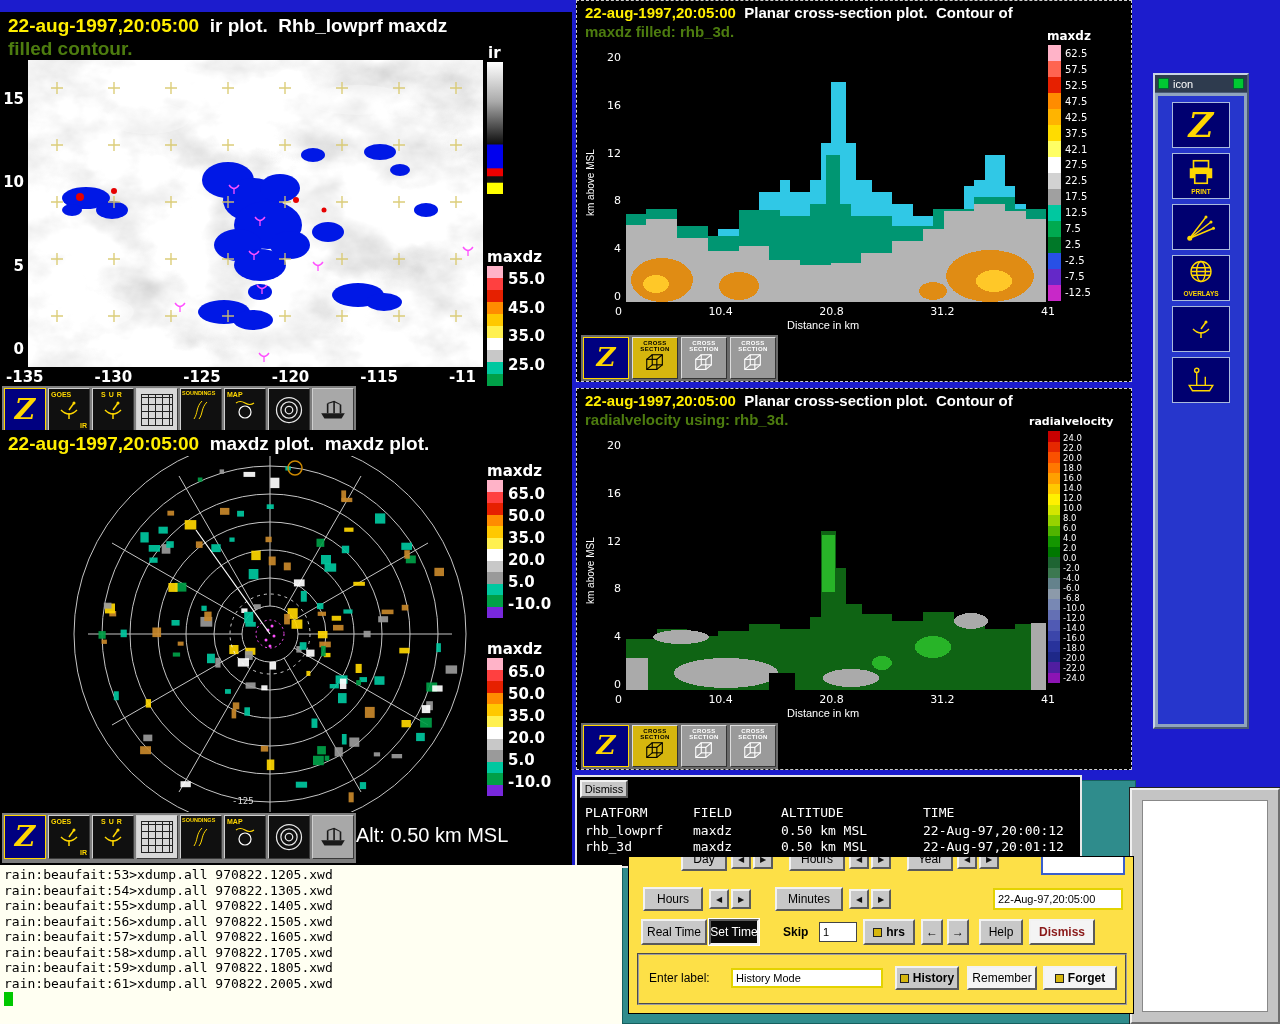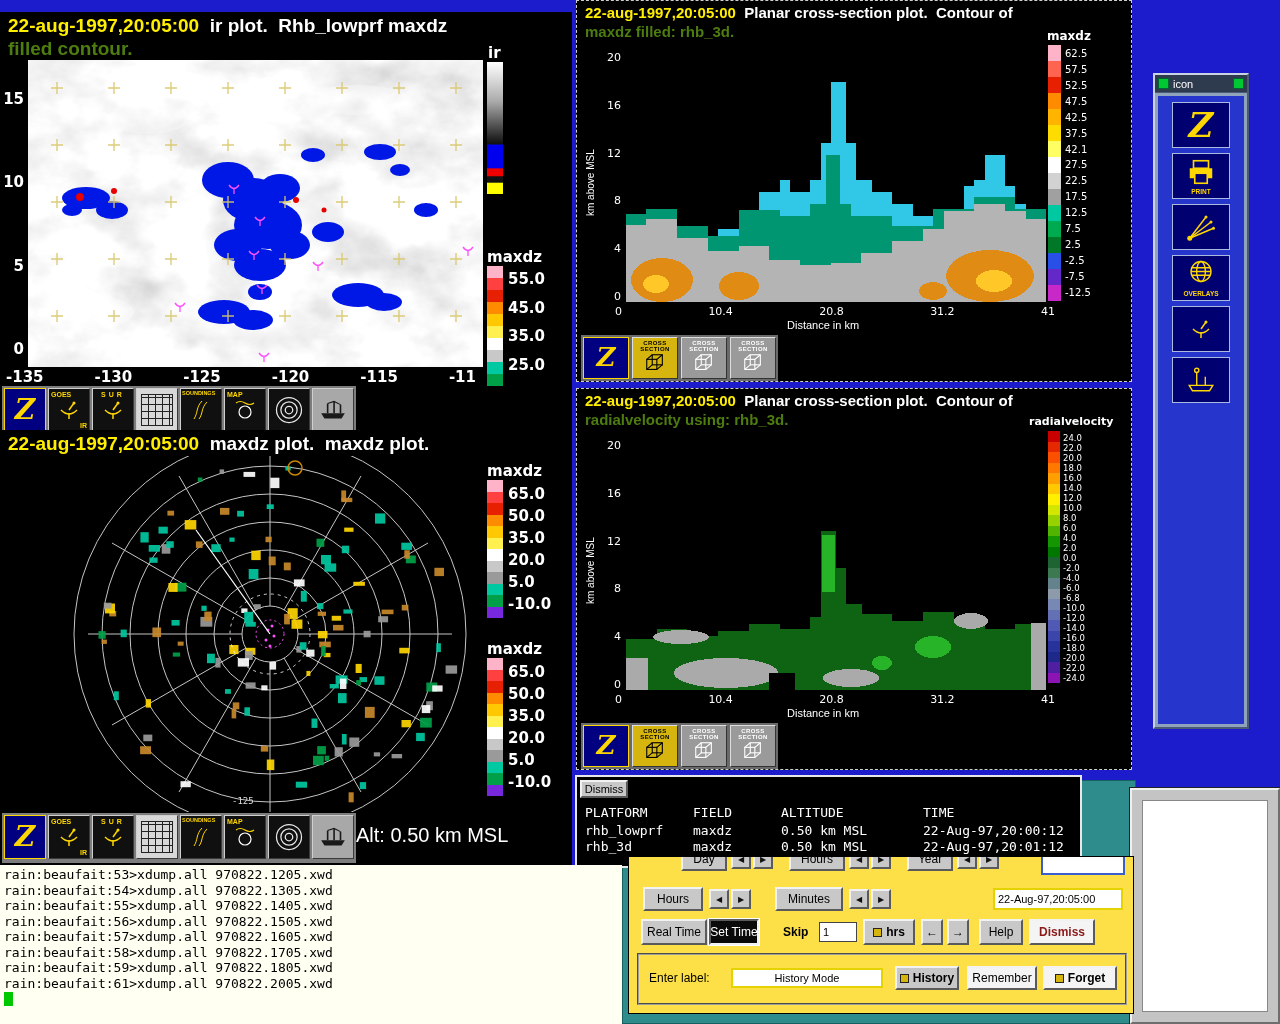--- a/index.html
+++ b/index.html
@@ -905,21 +905,21 @@
       <span class="chk"></span>
       <span>hrs</span>
     </div>
   <div class="mbtn" style="left:292px;top:62px;width:22px;height:26px">←</div>
   <div class="mbtn" style="left:318px;top:62px;width:22px;height:26px">→</div>
   <div class="mbtn" style="left:350px;top:62px;width:44px;height:26px">Help</div>
   <div class="mbtn red" style="left:400px;top:62px;width:66px;height:26px">Dismiss</div>
 
   <div class="groupbox">
     <div class="mlabel" style="left:10px;top:16px;font-weight:normal">Enter label:</div>
-    <input class="mfield" style="left: 92px; top: 13px; width: 152px; height: 20px; text-align: center;" value="History Mode">
+    <input class="mfield" style="left: 92px; top: 13px; width: 152px; height: 20px;" value="History Mode">
     <div class="mbtn" style="left:256px;top:11px;width:64px;height:24px;font-weight:bold">
         <span class="chk"></span>
         <span>History</span>
       </div>
     <div class="mbtn lite" style="left:328px;top:11px;width:70px;height:24px">Remember</div>
     <div class="mbtn lite" style="left:404px;top:11px;width:74px;height:24px;font-weight:bold">
         <span class="chk"></span>
         <span>Forget</span>
       </div>
   </div>

